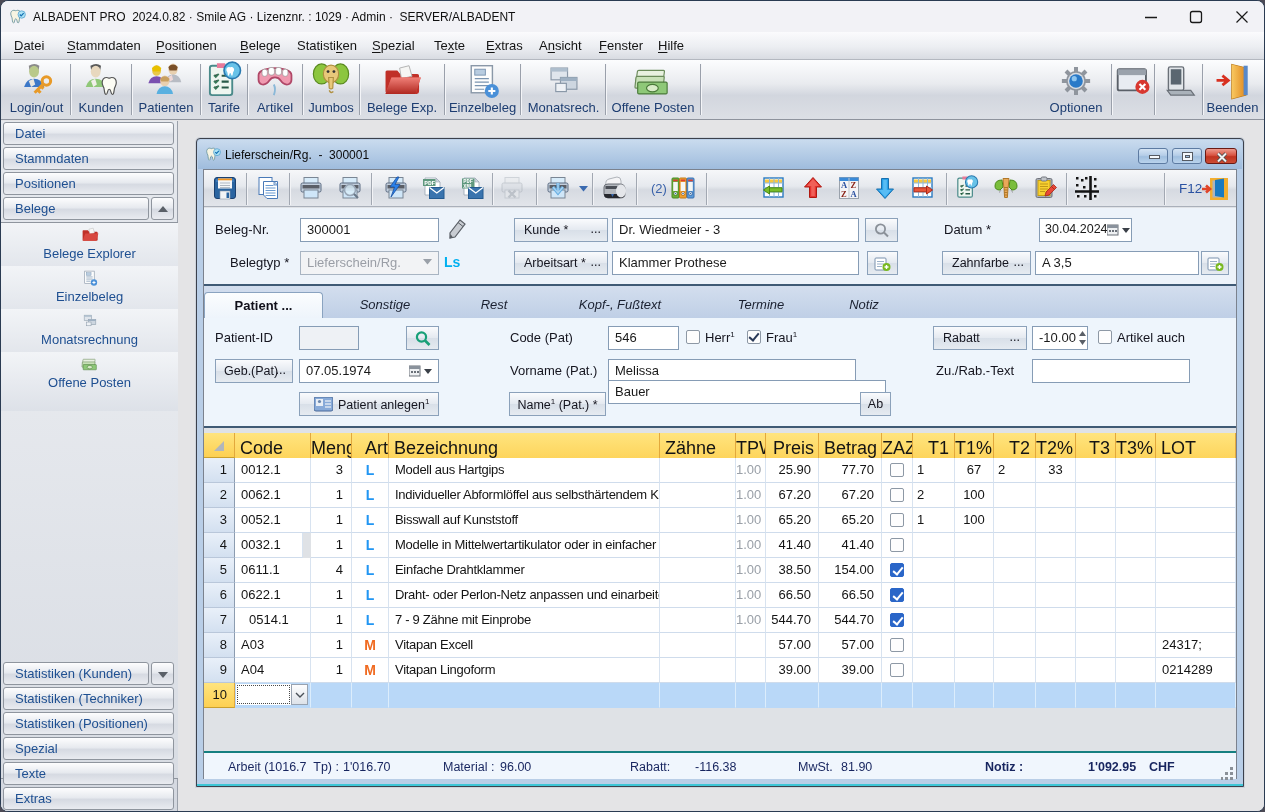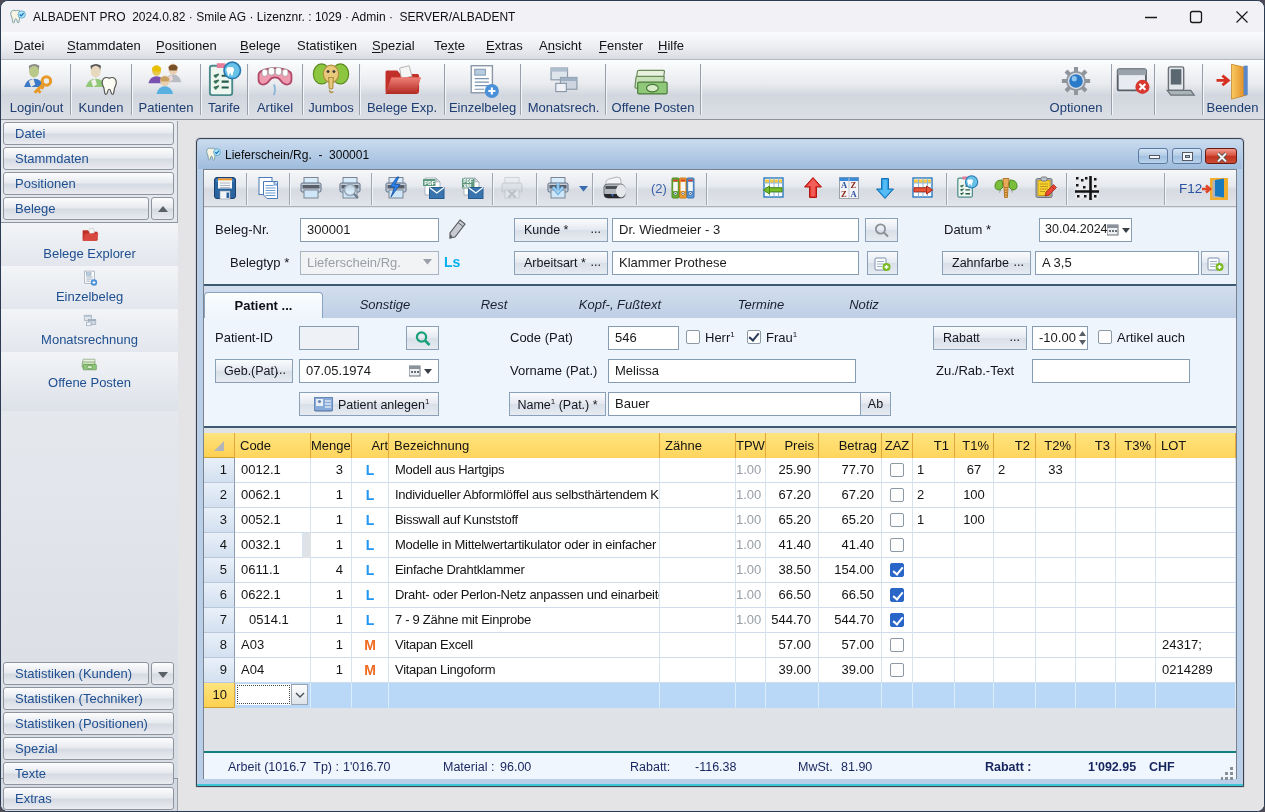--- a/index.html
+++ b/index.html
@@ -81,21 +81,21 @@
 #tabactive { position:absolute; left:0px; top:6px; width:119px; height:26px;
   background:linear-gradient(#fbfdfe,#eef4fb); border:1px solid #8aa3c0; border-bottom:none;
   border-radius:4px 4px 0 0; font-weight:bold; color:#10101a; text-align:center; padding-top:5px; font-size:13px;}
 .tab { position:absolute; top:11px; transform:translateX(-50%); font-style:italic; font-size:13px; color:#1a2030; }
 
 #patpanel { position:absolute; left:0; top:148px; width:1032px; height:110px;
   background:#eef5fc; border-bottom:2px solid #3f5a75; }
 
 #grid { position:absolute; left:0; top:263px; width:1032px; height:275px; border-bottom:2px solid #7e848c; }
 .hcell { position:absolute; top:0; height:34px; background:linear-gradient(#ffe47e,#fdd052);
-  border-right:1px solid #e2a83c; border-bottom:1px solid #caa02e; font-size:13px; color:#141414;
+  border-right:1px solid #e2a83c; border-bottom:1px solid #caa02e; font-size:18px; color:#141414;
   padding-top:5px; overflow:hidden; }
 .rn { position:absolute; background:linear-gradient(#e9f0f9,#d3e0f0); border-right:1px solid #8c9cb0;
   border-bottom:1px solid #b9c7da; font-size:13px; color:#141414; text-align:right; padding:4px 7px 0 0; height:25px; width:31px; left:0;}
 .cell { position:absolute; height:25px; background:#fff; border-right:1px solid #d8e3f0;
   border-bottom:1px solid #cfdcec; font-size:13px; color:#141414; padding-top:4px; white-space:nowrap; overflow:hidden; }
 .cb { position:absolute; width:14px; height:14px; background:#fdfdfd; border:1px solid #8d98a5; border-radius:2px; }
 .cbc { background:#2a66c8; border-color:#2a66c8; }
 .cbc:after { content:""; position:absolute; left:4px; top:1px; width:4px; height:8px;
   border:solid #fff; border-width:0 2px 2px 0; transform:rotate(40deg); }
 .cbc2:after { content:""; position:absolute; left:3px; top:0px; width:4px; height:8px;
@@ -706,21 +706,21 @@
           </div>
           <span class="flabel" style="left:306px;top:12px">Code (Pat)</span>
           <div class="input" style="left:404px;top:8px;width:71px">546</div>
           <div class="cb" style="left:482px;top:12px"></div>
             <span class="flabel" style="left:501px;top:12px">Herr<sup style="font-size:8px">1</sup></span>
           <div class="cb cbc2" style="left:543px;top:12px"></div>
             <span class="flabel" style="left:562px;top:12px">Frau<sup style="font-size:8px">1</sup></span>
           <span class="flabel" style="left:306px;top:45px">Vorname (Pat.)</span>
           <div class="input" style="left:404px;top:41px;width:248px">Melissa</div>
           <div class="fbtn" style="left:305px;top:74px;width:97px;text-align:center">Name<sup style="font-size:8px">1</sup> (Pat.) *</div>
-          <div class="input" style="left:404px;top:74px;width:278px">Bauer</div>
+          <div class="input" style="left:404px;top:62px;width:278px">Bauer</div>
           <div class="fbtn" style="left:656px;top:74px;width:31px;text-align:center">Ab</div>
           <div class="fbtn" style="left:729px;top:8px;width:94px;padding-left:9px">Rabatt<span class="dots">...</span></div>
           <div class="input" style="left:828px;top:8px;width:56px">-10.00</div>
           <svg style="position:absolute;left:874px;top:12px" width="9" height="16">
               <path d="M1 6 l3.5 -5 3.5 5 Z M1 10 l3.5 5 3.5 -5 Z" fill="#5a6068"></path>
             </svg>
           <div class="cb" style="left:894px;top:12px"></div>
             <span class="flabel" style="left:913px;top:12px">Artikel auch</span>
           <span class="flabel" style="left:732px;top:45px">Zu./Rab.-Text</span>
           <div class="input" style="left:828px;top:41px;width:158px"></div>
@@ -945,21 +945,21 @@
         </div>
         <div id="dstatus">
           <span class="st" style="left:24px">Arbeit (1016.7  Tp) :</span>
           <span class="st" style="left:139px">1'016.70</span>
           <span class="st" style="left:239px">Material :</span>
           <span class="st" style="left:296px">96.00</span>
           <span class="st" style="left:426px">Rabatt:</span>
           <span class="st" style="left:491px">-116.38</span>
           <span class="st" style="left:594px">MwSt.</span>
           <span class="st" style="left:637px">81.90</span>
-          <b class="st" style="left:781px">Rabatt :</b>
+          <b class="st" style="left:781px">Notiz :</b>
           <b class="st" style="left:884px">1'092.95</b>
           <b class="st" style="left:945px">CHF</b>
           <svg style="position:absolute;left:1017px;top:14px" width="14" height="13">
               <g fill="#8a9098">
                 <rect x="9" y="0" width="3" height="3"></rect>
                 <rect x="9" y="5" width="3" height="3"></rect>
                 <rect x="9" y="10" width="3" height="3"></rect>
                 <rect x="4" y="5" width="3" height="3"></rect>
                 <rect x="4" y="10" width="3" height="3"></rect>
                 <rect x="-1" y="10" width="3" height="3"></rect>

